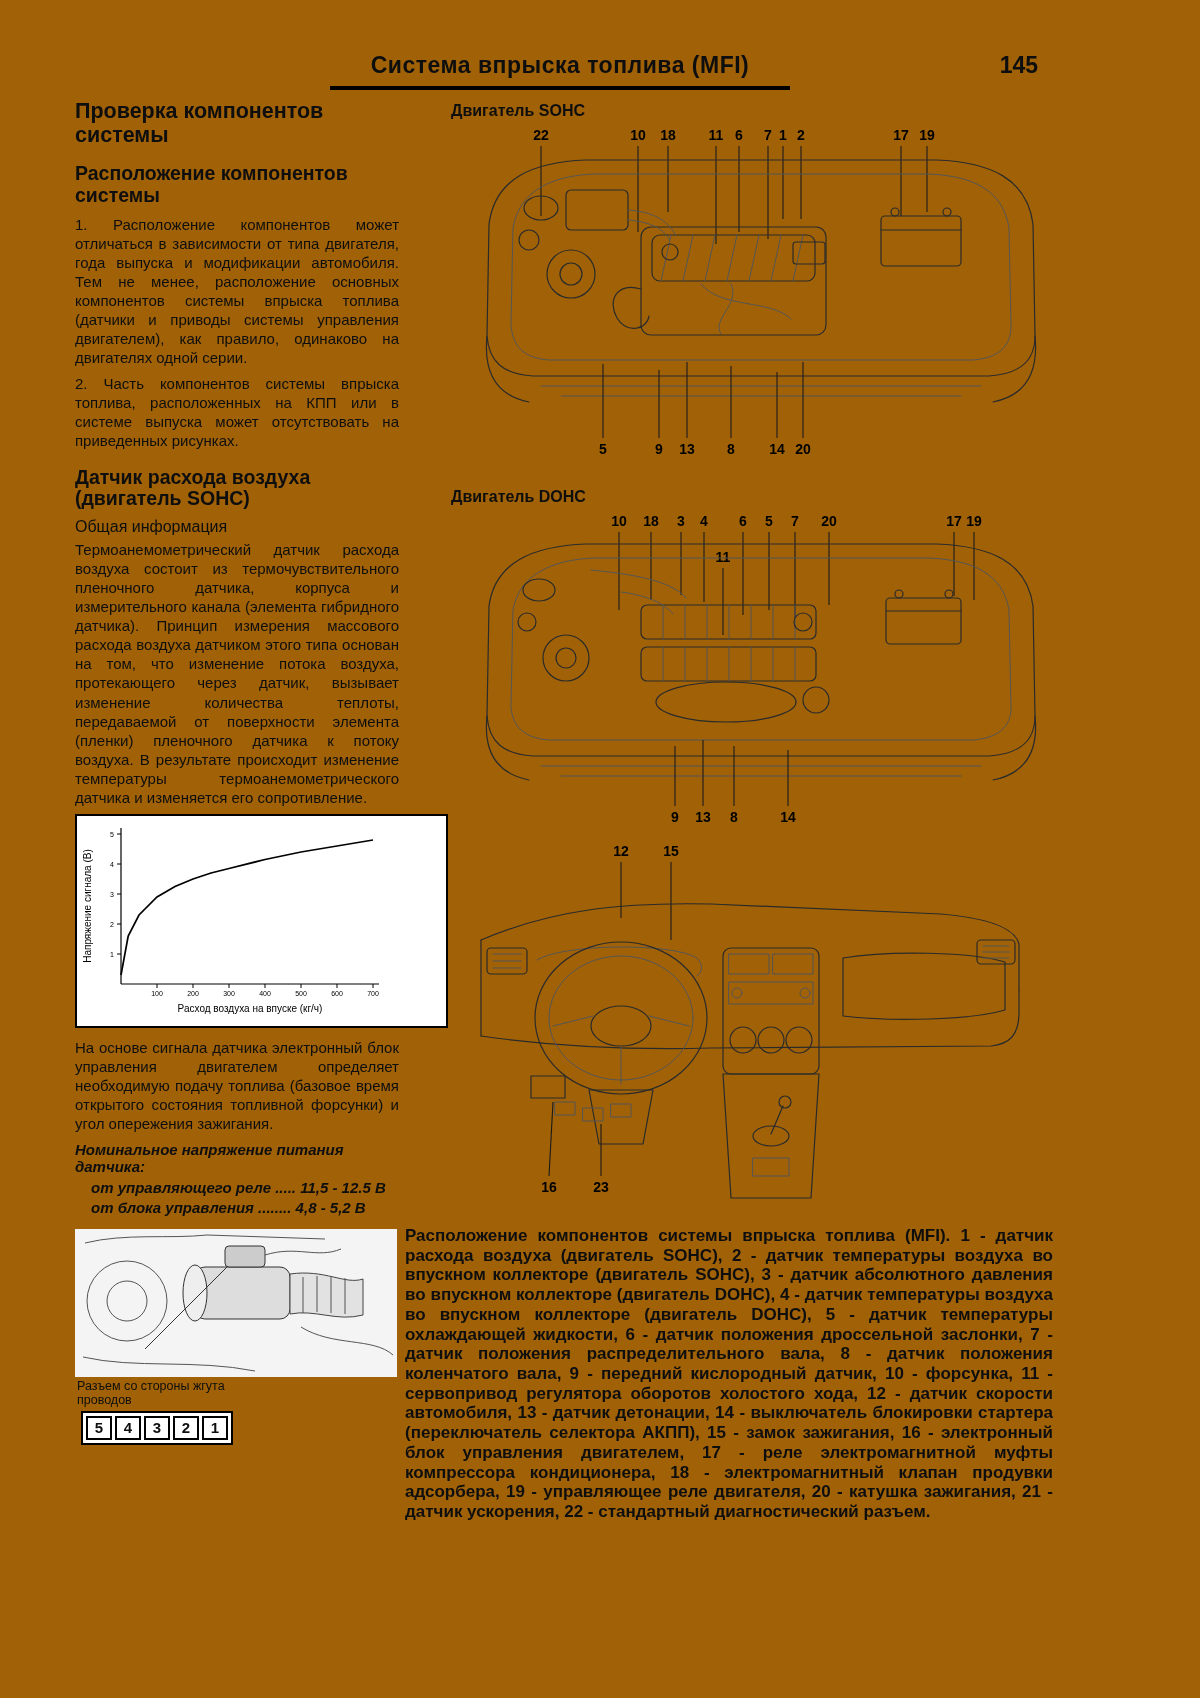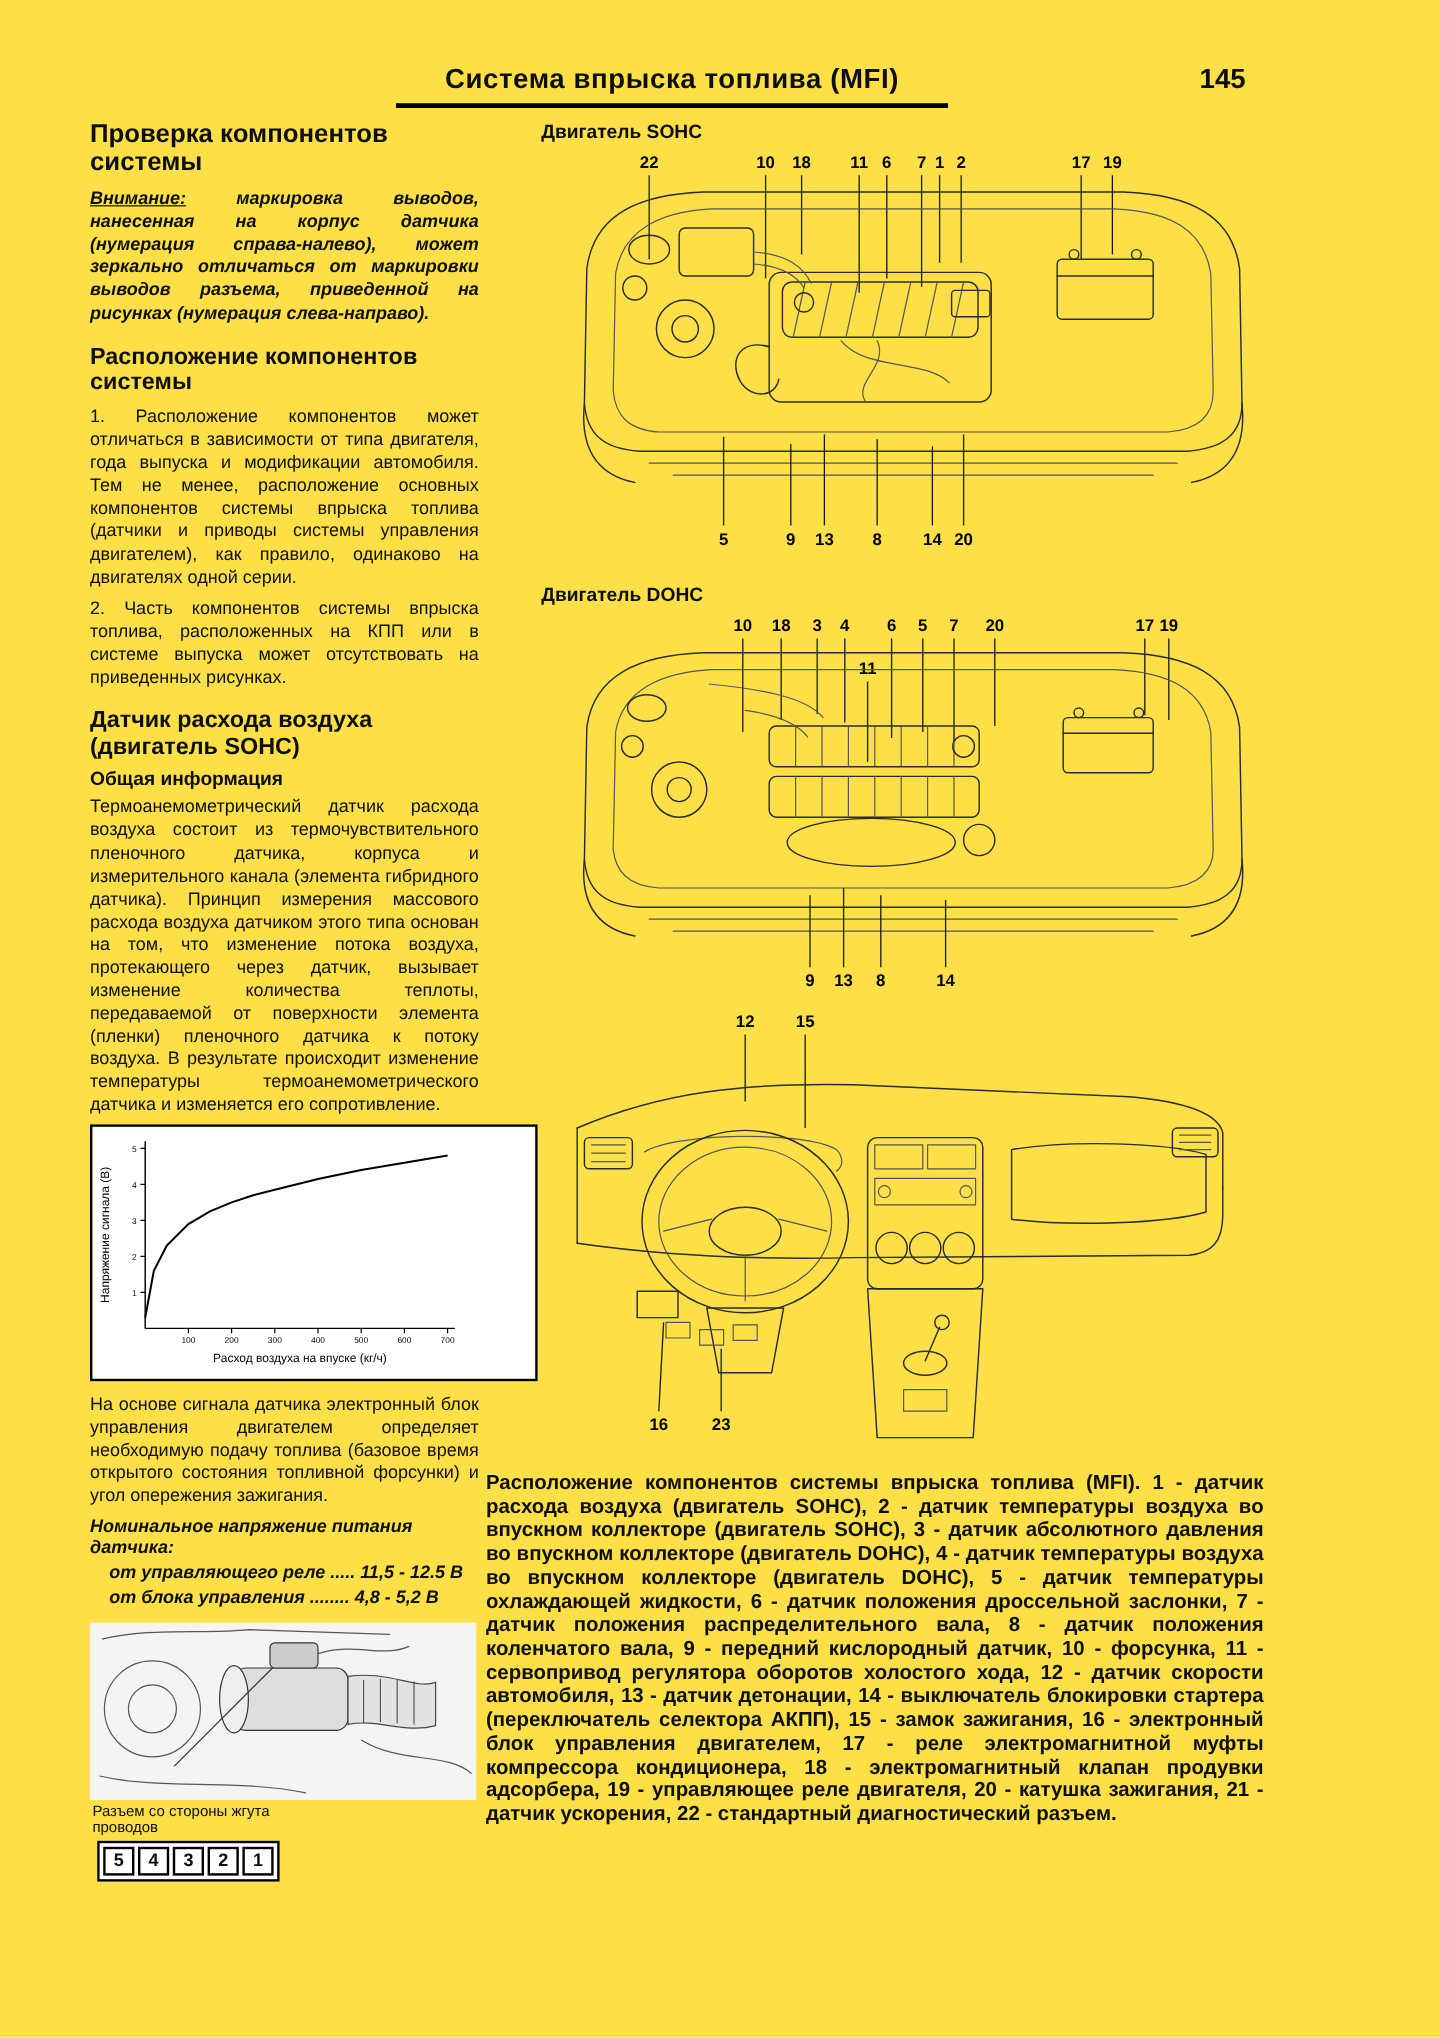--- a/index.html
+++ b/index.html
@@ -1,33 +1,33 @@
 <!DOCTYPE html>
 <html lang="ru"><head>
 <meta charset="utf-8">
 <style>
   * { box-sizing: border-box; margin: 0; padding: 0; }
   html,body { background:#ffffff; }
   body { font-family:"Liberation Sans", sans-serif; color:#0e0e0e; }
-  .page { position:relative; width:1200px; height:1698px; background:#fde047;
+  .page { position:relative; width:1200px; height:1698px; background:#a16207;
           outline:2px solid #c9c9c9; overflow:hidden; }
 
   
   .hdr-title { position:absolute; left:330px; top:52px; width:460px; text-align:center;
                font-size:23px; font-weight:bold; padding-bottom:7px;
                border-bottom:4px solid #000; letter-spacing:.5px; }
   .hdr-page  { position:absolute; right:162px; top:52px; font-size:23px; font-weight:bold; }
 
   
   .col-left  { position:absolute; left:75px;  top:100px; width:324px; }
   .col-right { position:absolute; left:405px; top:100px; width:648px; }
 
   h2.sec  { font-size:21.5px; font-weight:bold; line-height:1.1; margin:0 0 9px; }
   h2.sec2 { font-size:19.5px; font-weight:bold; line-height:1.12; margin:16px 0 8px; }
-  h3.sub  { font-size:16px; font-weight:bold; margin:0 0 4px; }
+  h3.sub  { font-size:16px; font-weight:normal; margin:0 0 4px; }
   .jtext  { text-align:justify; font-size:15px; line-height:1.27; margin:0 0 7px; }
   .note   { font-style:italic; font-weight:bold; }
   .note .ul { text-decoration:underline; }
   .nominal-title { font-style:italic; font-weight:bold; font-size:15px; margin:8px 0 3px; }
   .nominal-line  { font-style:italic; font-weight:bold; font-size:15px; line-height:1.35; padding-left:16px; }
 
   
   .chart-box { border:2px solid #000; width:373px; height:214px; margin:6px 0 10px; background:#fff; }
   .chart-box svg { display:block; }
   .axis { stroke:#000; stroke-width:1.2; fill:none; }
@@ -65,21 +65,20 @@
 
 <div class="page">
 
   <div class="hdr-title">Система впрыска топлива (MFI)</div>
   <div class="hdr-page">145</div>
 
   <div class="col-left">
 
     <h2 class="sec">Проверка компонентов системы</h2>
 
-    <p class="jtext note"><span class="ul">Внимание:</span><span> маркировка выводов, нанесенная на корпус датчика (нумерация справа-налево), может зеркально отличаться от маркировки выводов разъема, приведенной на рисунках (нумерация слева-направо).</span></p>
 
     <h2 class="sec2">Расположение компонентов системы</h2>
     <p class="jtext">1. Расположение компонентов может отличаться в зависимости от типа двигателя, года выпуска и модификации автомобиля. Тем не менее, расположение основных компонентов системы впрыска топлива (датчики и приводы системы управления двигателем), как правило, одинаково на двигателях одной серии.</p>
     <p class="jtext">2. Часть компонентов системы впрыска топлива, расположенных на КПП или в системе выпуска может отсутствовать на приведенных рисунках.</p>
 
     <h2 class="sec2">Датчик расхода воздуха (двигатель SOHC)</h2>
     <h3 class="sub">Общая информация</h3>
     <p class="jtext">Термоанемометрический датчик расхода воздуха состоит из термочувствительного пленочного датчика, корпуса и измерительного канала (элемента гибридного датчика). Принцип измерения массового расхода воздуха датчиком этого типа основан на том, что изменение потока воздуха, протекающего через датчик, вызывает изменение количества теплоты, передаваемой от поверхности элемента (пленки) пленочного датчика к потоку воздуха. В результате происходит изменение температуры термоанемометрического датчика и изменяется его сопротивление.</p>
 
     <div class="chart-box">

